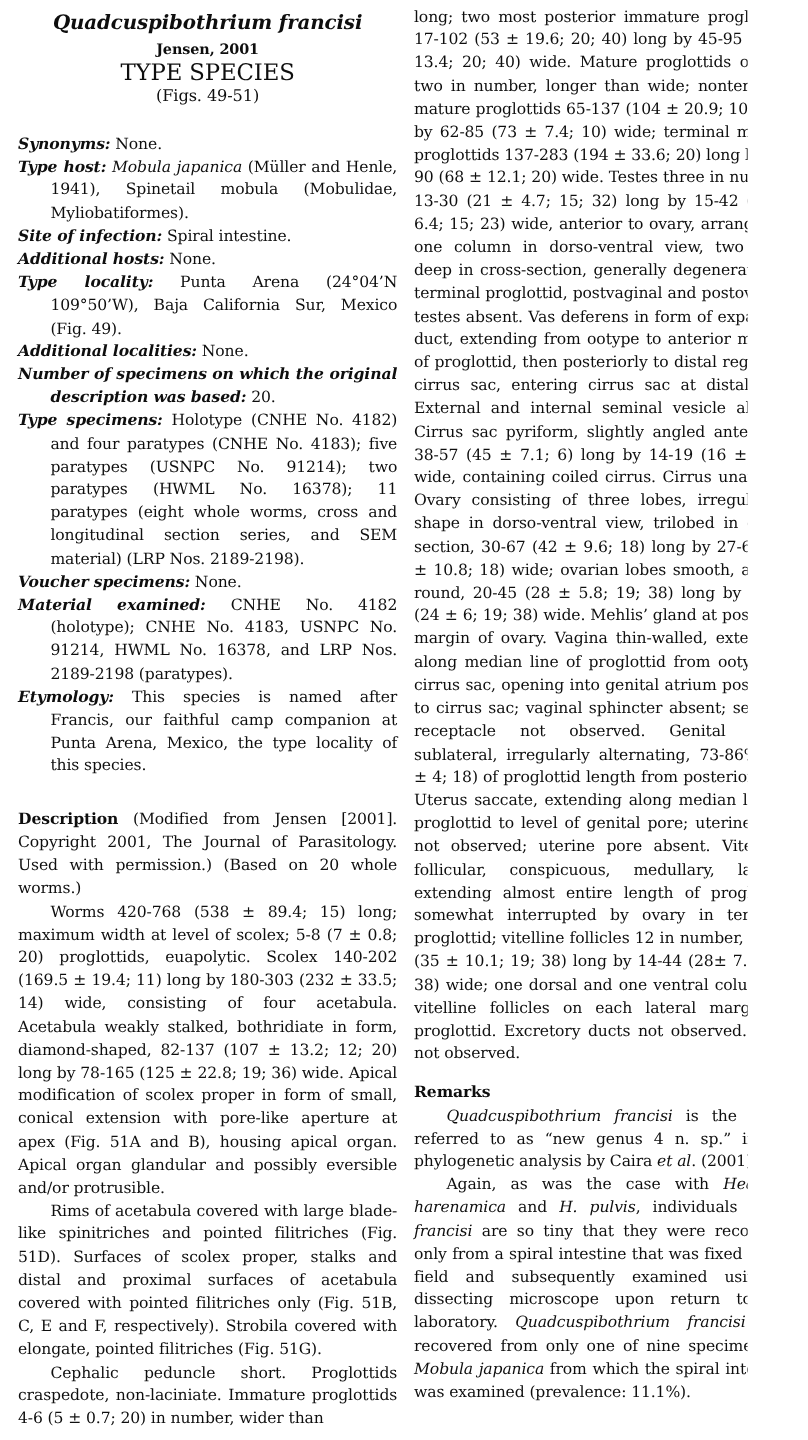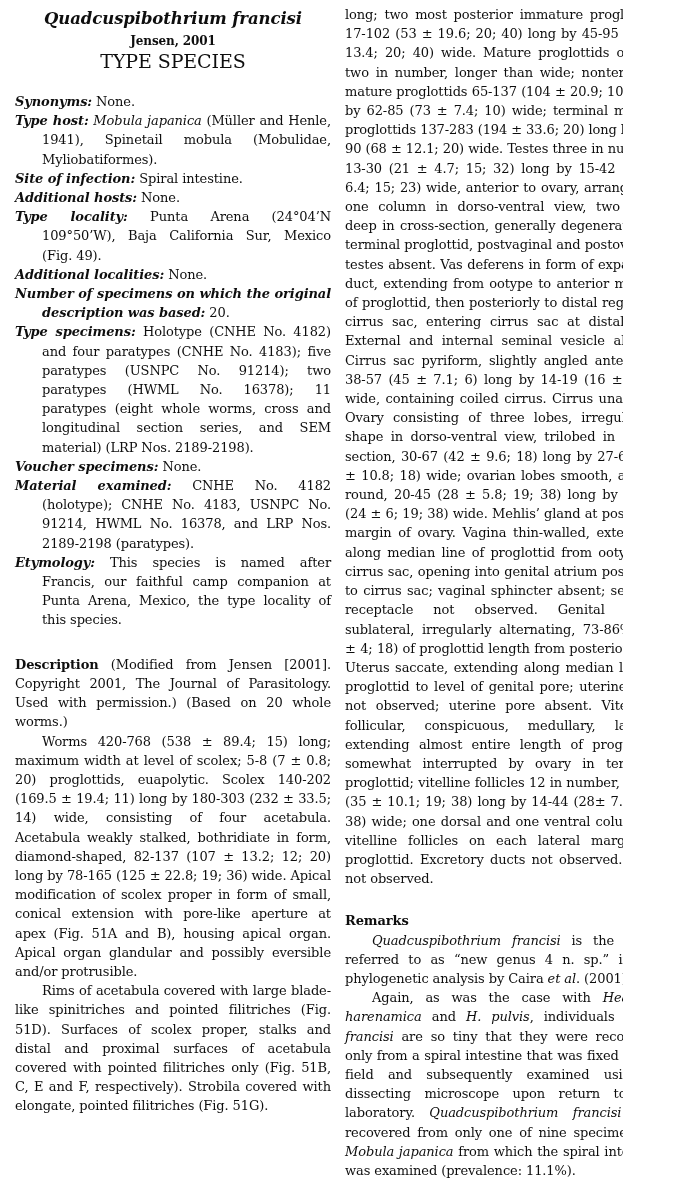--- a/index.html
+++ b/index.html
@@ -23,58 +23,60 @@
     font-size: 13px;
     line-height: 19.2px;
     text-align: justify;
     letter-spacing: -0.1px;
   }
   p { margin: 0; padding: 0; }
   p.hang { padding-left: 27px; text-indent: -27px; }
   p.indent { text-indent: 27px; }
   p.flush { text-indent: 0; }
   .mt-lg { margin-top: 25px; }
-  .mt-md { margin-top: 23px; }
+  .mt-md { margin-top: 13px; }
   .species-header { text-align: center; margin-bottom: 21px; margin-top: 3px; }
   .h-title  { font-weight: 700; font-style: italic; font-size: 16.5px; line-height: 22px; }
   .h-author { font-weight: 700; font-size: 12px; line-height: 22px; }
   .h-type   { font-size: 19px; line-height: 19px; }
   .h-figs   { font-size: 13.5px; line-height: 19px; }
   .seg-b  { font-weight: 700; }
   .seg-i  { font-style: italic; margin-top: 32px; }
   .seg-bi { font-weight: 700; font-style: italic; }
 </style>
 </head>
 <body>
 
 <div class="page">
 
   <div class="col col-left">
     <header class="species-header">
       <div class="h-title">Quadcuspibothrium francisi</div>
       <div class="h-author">Jensen, 2001</div>
       <div class="h-type">TYPE SPECIES</div>
+      <div class="h-figs">(Figs. 49-51)</div>
     </header>
     <section>
         <p class="hang"><span class="seg-bi">Synonyms:</span><span> None.</span></p>
         <p class="hang"><span class="seg-bi">Type host:</span><span> </span><span class="seg-i">Mobula japanica</span><span> (Müller and Henle, 1941), Spinetail mobula (Mobulidae, Myliobatiformes).</span></p>
         <p class="hang"><span class="seg-bi">Site of infection:</span><span> Spiral intestine.</span></p>
         <p class="hang"><span class="seg-bi">Additional hosts:</span><span> None.</span></p>
         <p class="hang"><span class="seg-bi">Type locality:</span><span> Punta Arena (24°04’N 109°50’W), Baja California Sur, Mexico (Fig. 49).</span></p>
         <p class="hang"><span class="seg-bi">Additional localities:</span><span> None.</span></p>
         <p class="hang"><span class="seg-bi">Number of specimens on which the original description was based:</span><span> 20.</span></p>
         <p class="hang"><span class="seg-bi">Type specimens:</span><span> Holotype (CNHE No. 4182) and four paratypes (CNHE No. 4183); five paratypes (USNPC No. 91214); two paratypes (HWML No. 16378); 11 paratypes (eight whole worms, cross and longitudinal section series, and SEM material) (LRP Nos. 2189-2198).</span></p>
         <p class="hang"><span class="seg-bi">Voucher specimens:</span><span> None.</span></p>
         <p class="hang"><span class="seg-bi">Material examined:</span><span> CNHE No. 4182 (holotype); CNHE No. 4183, USNPC No. 91214, HWML No. 16378, and LRP Nos. 2189-2198 (paratypes).</span></p>
         <p class="hang"><span class="seg-bi">Etymology:</span><span> This species is named after Francis, our faithful camp companion at Punta Arena, Mexico, the type locality of this species.</span></p>
       </section>
     <section>
         <p class="flush mt-lg"><span class="seg-b">Description</span><span> (Modified from Jensen [2001]. Copyright 2001, The Journal of Parasitology. Used with permission.) (Based on 20 whole worms.)</span></p>
         <p class="indent"><span>Worms 420-768 (538 ± 89.4; 15) long; maximum width at level of scolex; 5-8 (7 ± 0.8; 20) proglottids, euapolytic. Scolex 140-202 (169.5 ± 19.4; 11) long by 180-303 (232 ± 33.5; 14) wide, consisting of four acetabula. Acetabula weakly stalked, bothridiate in form, diamond-shaped, 82-137 (107 ± 13.2; 12; 20) long by 78-165 (125 ± 22.8; 19; 36) wide. Apical modification of scolex proper in form of small, conical extension with pore-like aperture at apex (Fig. 51A and B), housing apical organ. Apical organ glandular and possibly eversible and/or protrusible.</span></p>
         <p class="indent"><span>Rims of acetabula covered with large blade-like spinitriches and pointed filitriches (Fig. 51D). Surfaces of scolex proper, stalks and distal and proximal surfaces of acetabula covered with pointed filitriches only (Fig. 51B, C, E and F, respectively). Strobila covered with elongate, pointed filitriches (Fig. 51G).</span></p>
+        <p class="indent"><span>Cephalic peduncle short. Proglottids craspedote, non-laciniate. Immature proglottids 4-6 (5 ± 0.7; 20) in number, wider than</span></p>
       </section>
   </div>
 
   <div class="col col-right">
     <section>
         <p class="flush"><span>long; two most posterior immature proglottids 17-102 (53 ± 19.6; 20; 40) long by 45-95 (68 ± 13.4; 20; 40) wide. Mature proglottids one or two in number, longer than wide; nonterminal mature proglottids 65-137 (104 ± 20.9; 10) long by 62-85 (73 ± 7.4; 10) wide; terminal mature proglottids 137-283 (194 ± 33.6; 20) long by 47-90 (68 ± 12.1; 20) wide. Testes three in number, 13-30 (21 ± 4.7; 15; 32) long by 15-42 (27 ± 6.4; 15; 23) wide, anterior to ovary, arranged in one column in dorso-ventral view, two rows deep in cross-section, generally degenerated in terminal proglottid, postvaginal and postovarian testes absent. Vas deferens in form of expanded duct, extending from ootype to anterior margin of proglottid, then posteriorly to distal region of cirrus sac, entering cirrus sac at distal end. External and internal seminal vesicle absent. Cirrus sac pyriform, slightly angled anteriorly, 38-57 (45 ± 7.1; 6) long by 14-19 (16 ± 2; 6) wide, containing coiled cirrus. Cirrus unarmed. Ovary consisting of three lobes, irregular in shape in dorso-ventral view, trilobed in cross-section, 30-67 (42 ± 9.6; 18) long by 27-65 (44 ± 10.8; 18) wide; ovarian lobes smooth, almost round, 20-45 (28 ± 5.8; 19; 38) long by 12-37 (24 ± 6; 19; 38) wide. Mehlis’ gland at posterior margin of ovary. Vagina thin-walled, extending along median line of proglottid from ootype to cirrus sac, opening into genital atrium posterior to cirrus sac; vaginal sphincter absent; seminal receptacle not observed. Genital pores sublateral, irregularly alternating, 73-86% (80 ± 4; 18) of proglottid length from posterior end. Uterus saccate, extending along median line of proglottid to level of genital pore; uterine duct not observed; uterine pore absent. Vitellaria follicular, conspicuous, medullary, lateral, extending almost entire length of proglottid, somewhat interrupted by ovary in terminal proglottid; vitelline follicles 12 in number, 21-67 (35 ± 10.1; 19; 38) long by 14-44 (28± 7.3; 19; 38) wide; one dorsal and one ventral column of vitelline follicles on each lateral margin of proglottid. Excretory ducts not observed. Eggs not observed.</span></p>
       </section>
     <section>
         <p class="flush mt-md"><span class="seg-b">Remarks</span></p>
         <p class="indent"><span class="seg-i">Quadcuspibothrium francisi</span><span> is the taxon referred to as “new genus 4 n. sp.” in the phylogenetic analysis by Caira </span><span class="seg-i">et al</span><span>. (2001).</span></p>

